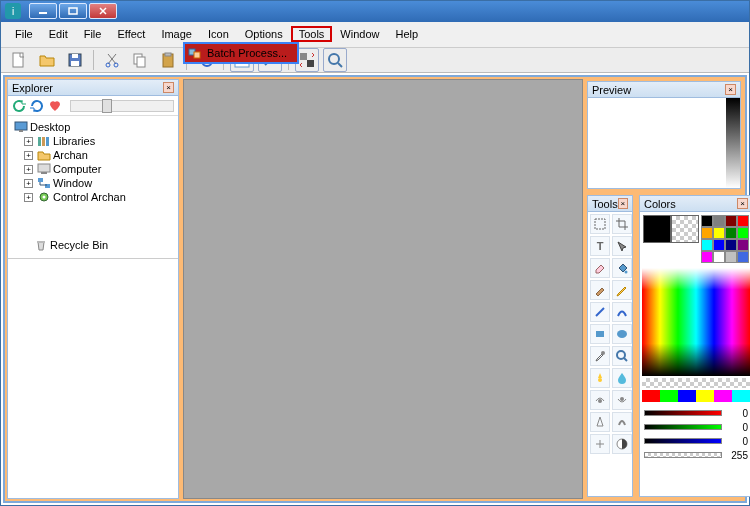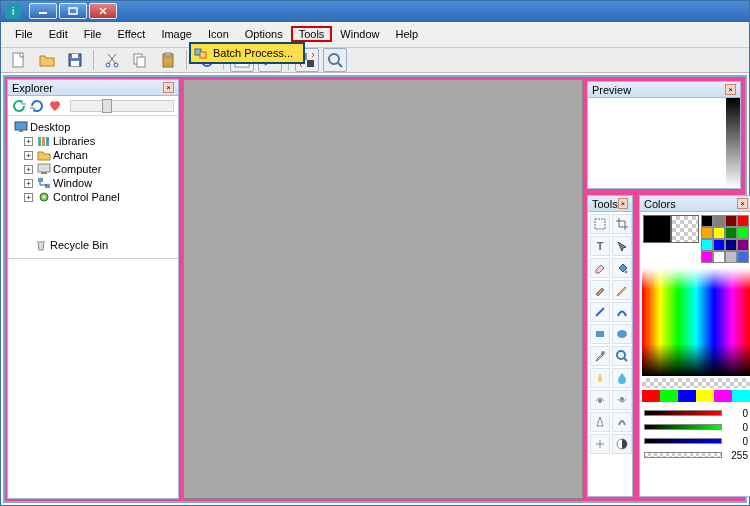--- a/index.html
+++ b/index.html
@@ -6,27 +6,27 @@
 body { width: 750px; height: 506px; overflow: hidden; background: #fff; }
 .window { width: 750px; height: 506px; border: 1px solid #3a6ea5; display: flex; flex-direction: column; background: #fff; }
 .titlebar { height: 24px; background: linear-gradient(#4a8cd8, #2f6bb5); display: flex; align-items: center; padding: 0 4px; color: #fff; font-size: 12px; }
 .titlebar .icon { width: 16px; height: 16px; margin-right: 6px; }
 .titlebar .title { flex: 1; }
 .titlebar .win-btn { width: 28px; height: 16px; border: 1px solid #d9e8ff; background: linear-gradient(#6da7e8,#2f6bb5); margin-left: 2px; display: flex; align-items: center; justify-content: center; border-radius: 2px; cursor: pointer; }
 .titlebar .close-btn { background: linear-gradient(#e38181,#c23939); }
 .menubar { height: 30px; background: #f0f0f0; border-bottom: 1px solid #ccc; display: flex; align-items: center; font-size: 11px; padding-left: 6px; position: relative; }
 .menubar .menu-item { padding: 2px 8px; cursor: default; }
 .menubar .menu-item.active { border: 2px solid #d40000; padding: 0 6px; }
-.dropdown { position: absolute; top: 20px; left: 188px; background: #fde047; border: 2px solid #0c4a6e; font-size: 11px; z-index: 10; }
+.dropdown { position: absolute; top: 20px; left: 182px; background: #b91c1c; border: 2px solid #3b82f6; font-size: 11px; z-index: 10; }
 .dropdown .dd-item { padding: 3px 10px 3px 22px; display: flex; align-items: center; gap: 6px; cursor: default; white-space: nowrap; position: relative; }
 .dropdown .dd-item .dd-icon { position: absolute; left: 3px; width: 14px; height: 14px; }
 .toolbar { height: 28px; background: #ededed; border-bottom: 1px solid #bbb; display: flex; align-items: center; padding: 0 6px; gap: 4px; }
 .tool-btn { width: 24px; height: 24px; display: flex; align-items: center; justify-content: center; cursor: pointer; border-radius: 2px; }
 .sep { width: 1px; height: 20px; background: #bbb; margin: 0 2px; }
-.content { flex: 1; display: flex; background: #ec4899; border: 2px solid #7fa9d9; margin: 2px; position: relative; }
+.content { flex: 1; display: flex; background: #fdba74; border: 2px solid #7fa9d9; margin: 2px; position: relative; }
 .left-col { width: 176px; display: flex; flex-direction: column; }
 .panel { border: 1px solid #9fbcdf; background: #fff; margin: 2px; display: flex; flex-direction: column; }
 .panel-title { height: 16px; background: linear-gradient(#e3edf8,#cddff1); font-size: 11px; padding: 0 4px; display: flex; align-items: center; justify-content: space-between; border-bottom: 1px solid #9fbcdf; }
 .panel-title .pt-close { width: 11px; height: 11px; border: 1px solid #c86; background: #f8d7cc; font-size: 8px; display: flex; align-items: center; justify-content: center; cursor: pointer; }
 .explorer-tools { height: 20px; display: flex; align-items: center; gap: 4px; padding: 2px 4px; border-bottom: 1px solid #ddd; }
 .slider-track { flex: 1; height: 12px; background: #f0f0f0; border: 1px solid #ccc; position: relative; margin-left: 4px; }
 .slider-thumb { position: absolute; left: 30%; top: -2px; width: 10px; height: 14px; background: #e0e0e0; border: 1px solid #999; }
 .tree { font-size: 11px; padding: 4px 2px; flex: 1; overflow: hidden; }
 .tree-item { display: flex; align-items: center; gap: 2px; padding: 1px 0 1px 4px; white-space: nowrap; }
 .tree-item span.toggle { width: 9px; height: 9px; border: 1px solid #888; font-size: 8px; line-height: 7px; text-align: center; margin-right: 2px; }
@@ -251,21 +251,21 @@
                 <path d="M3 5v3h7" stroke="#357" fill="none"></path>
               </svg>
               <span>Window</span>
             </div>
           <div class="tree-item indent-1">
               <span class="toggle">+</span>
               <svg class="tree-icon" viewBox="0 0 14 12">
                 <circle cx="7" cy="6" r="4" fill="#7c5" stroke="#363"></circle>
                 <circle cx="7" cy="6" r="1.5" fill="#fff"></circle>
               </svg>
-              <span>Control Panel</span>
+              <span>Control Archan</span>
             </div>
           <div class="tree-item indent-2">
               <svg class="tree-icon" viewBox="0 0 14 12">
                 <path d="M4 3h6l-1 8H5z" fill="#ddd" stroke="#888"></path>
                 <rect x="3" y="2" width="8" height="2" fill="#bbb"></rect>
               </svg>
               <span>Recycle Bin</span>
             </div>
         </div>
         <div class="explorer-bottom"></div>

